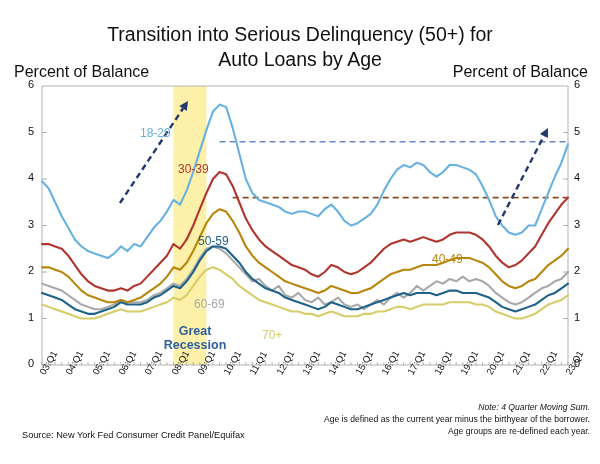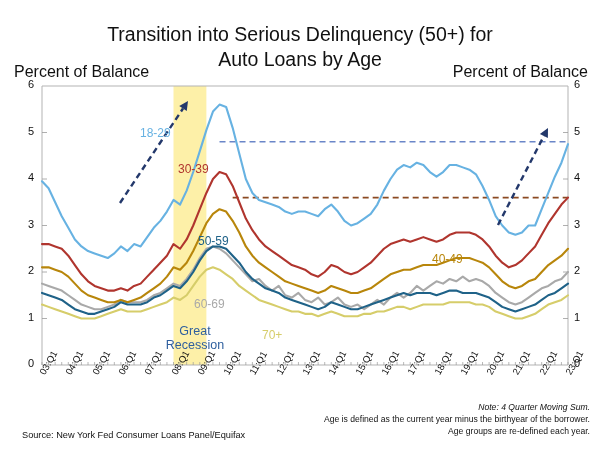--- a/index.html
+++ b/index.html
@@ -36,21 +36,21 @@
   }
   .ylab-r{text-align:left;}
   .xtick{
     position:absolute;font-size:9.5px;color:#111;white-space:nowrap;
     transform-origin:left top;transform:rotate(-60deg);
   }
   .serieslabel{
     position:absolute;font-size:12px;font-weight:normal;white-space:nowrap;
   }
   .recession-label{
-    position:absolute;font-size:12.5px;font-weight:normal;color:#2e5f9e;
+    position:absolute;font-size:12.5px;font-weight:bold;color:#2e5f9e;
     text-align:center;line-height:14px;white-space:nowrap;
   }
 </style>
 </head>
 <body>
 
 <div id="root">
 
   <div class="title">
     <div>Transition into Serious Delinquency (50+) for</div>
@@ -221,15 +221,15 @@
     </div>
 
   <div class="recession-label" style="left:140px;top:324px;width:110px;">
     <div>Great</div>
     <div>Recession</div>
   </div>
 
   <div class="note note1">Note: 4 Quarter Moving Sum.</div>
   <div class="note note2">Age is defined as the current year minus the birthyear of the borrower.</div>
   <div class="note note3">Age groups are re-defined each year.</div>
-  <div class="source">Source: New York Fed Consumer Loans Panel/Equifax</div>
+  <div class="source">Source: New York Fed Consumer Credit Panel/Equifax</div>
 
 </div>
 
 </body></html>

